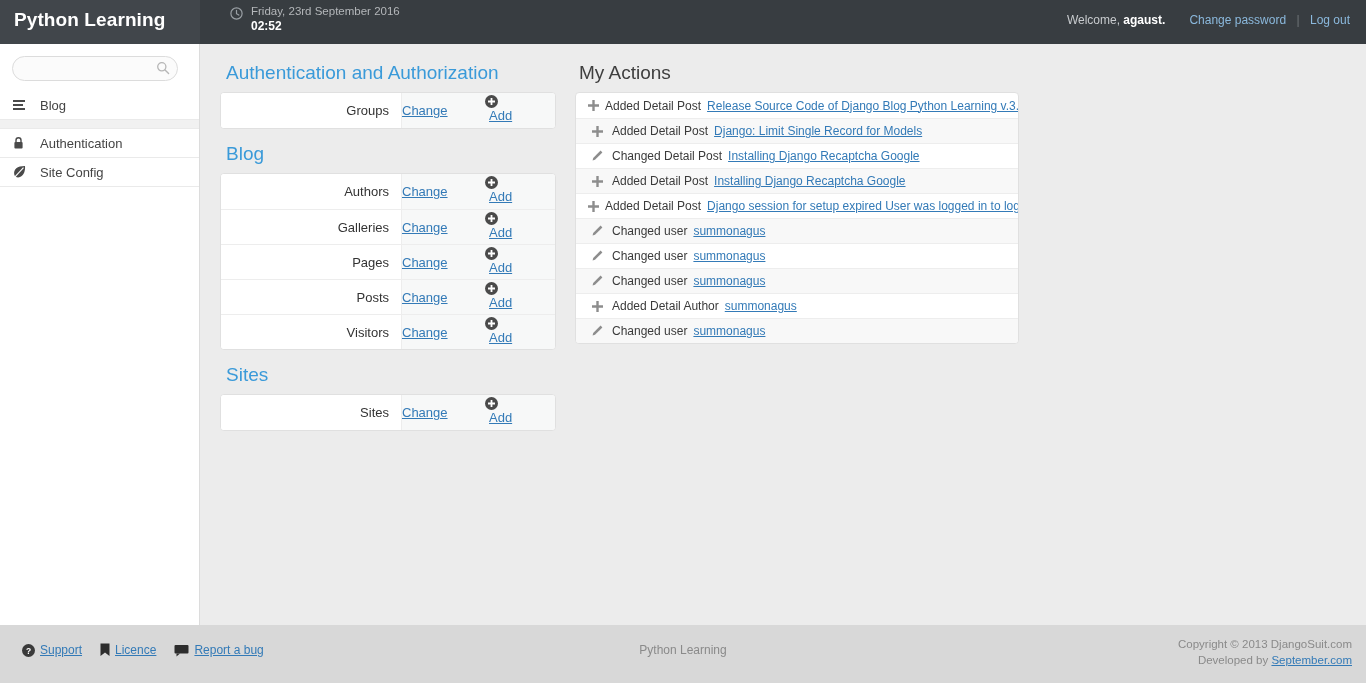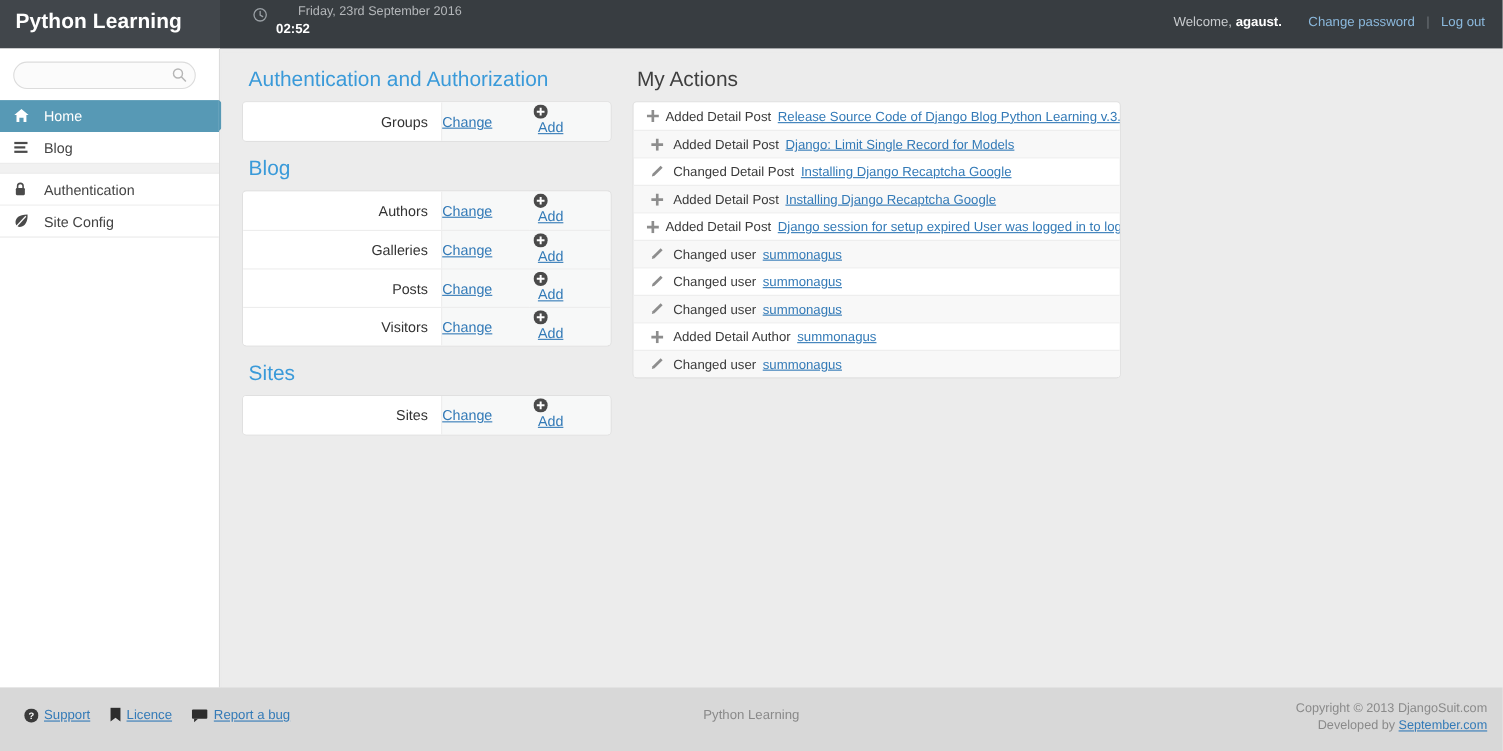--- a/index.html
+++ b/index.html
@@ -31,21 +31,21 @@
     color: #fff; font-size: 19px; font-weight: bold;
     letter-spacing: .1px;
     white-space: nowrap;
   }
   #clock-area {
     position: absolute; left: 230px; top: 4px;
     display: flex; align-items: flex-start; gap: 8px;
   }
   #clock-icon { margin-top: 3px; }
   #datetime-lines { line-height: 13px; padding-top: 1px; }
-  #date-text { color: #b4b7ba; font-size: 11.5px; display: block; margin-left: 20px; }
+  #date-text { color: #b4b7ba; font-size: 11.5px; display: block; }
   #time-text { color: #fff; font-size: 12px; font-weight: bold; display: block; margin-top: 2px; }
   #header-right {
     position: absolute; right: 16px; top: 13px;
     font-size: 12px; color: #c8cbce; white-space: nowrap;
   }
   #header-right b { color: #fff; font-weight: bold; }
   #header-right a { color: #8bb9dd; text-decoration: none; }
   .hsep { color: #6e7377; margin: 0 7px; }
 
   
@@ -238,28 +238,20 @@
       <input id="search-input" type="text" placeholder="" style="">
       <span id="search-icon">
         <svg width="14" height="14" viewBox="0 0 14 14">
           <circle cx="5.8" cy="5.8" r="4.1" fill="none" stroke="#b6b6b6" stroke-width="1.3"></circle>
           <path d="M9 9 L12.6 12.6" stroke="#b6b6b6" stroke-width="1.4" stroke-linecap="round"></path>
         </svg>
       </span>
     </div>
   </div>
 
-  <div class="nav-item active">
-    <span class="nav-ico">
-      <svg width="15" height="14" viewBox="0 0 15 14">
-        <path d="M7.5 1 L14 6.6 H12 V13 H9.4 V9 H5.6 V13 H3 V6.6 H1 Z" fill="#ffffff"></path>
-      </svg>
-    </span>
-    <span>Home</span>
-  </div>
 
   <div class="nav-item">
     <span class="nav-ico">
       <svg width="15" height="13" viewBox="0 0 15 13">
         <rect x="1" y="1" width="12" height="2" fill="#4a4a4a"></rect>
         <rect x="1" y="5" width="10" height="2" fill="#4a4a4a"></rect>
         <rect x="1" y="9" width="12" height="2" fill="#4a4a4a"></rect>
       </svg>
     </span>
     <span>Blog</span>
@@ -320,20 +312,31 @@
         <td class="cell-add">
           <span class="plus-ico"><svg width="13" height="13" viewBox="0 0 13 13">
                   <circle cx="6.5" cy="6.5" r="6.5" fill="#4a4a4a"></circle>
                   <path d="M6.5 3 V10 M3 6.5 H10" stroke="#fff" stroke-width="1.8"></path>
                 </svg></span>
           <a href="#">Add</a>
         </td>
       </tr>
       <tr>
         <td class="cell-name">Galleries</td>
+        <td class="cell-change"><a href="#">Change</a></td>
+        <td class="cell-add">
+          <span class="plus-ico"><svg width="13" height="13" viewBox="0 0 13 13">
+                  <circle cx="6.5" cy="6.5" r="6.5" fill="#4a4a4a"></circle>
+                  <path d="M6.5 3 V10 M3 6.5 H10" stroke="#fff" stroke-width="1.8"></path>
+                </svg></span>
+          <a href="#">Add</a>
+        </td>
+      </tr>
+      <tr>
+        <td class="cell-name">Pages</td>
         <td class="cell-change"><a href="#">Change</a></td>
         <td class="cell-add">
           <span class="plus-ico"><svg width="13" height="13" viewBox="0 0 13 13">
                   <circle cx="6.5" cy="6.5" r="6.5" fill="#4a4a4a"></circle>
                   <path d="M6.5 3 V10 M3 6.5 H10" stroke="#fff" stroke-width="1.8"></path>
                 </svg></span>
           <a href="#">Add</a>
         </td>
       </tr>
       <tr>

